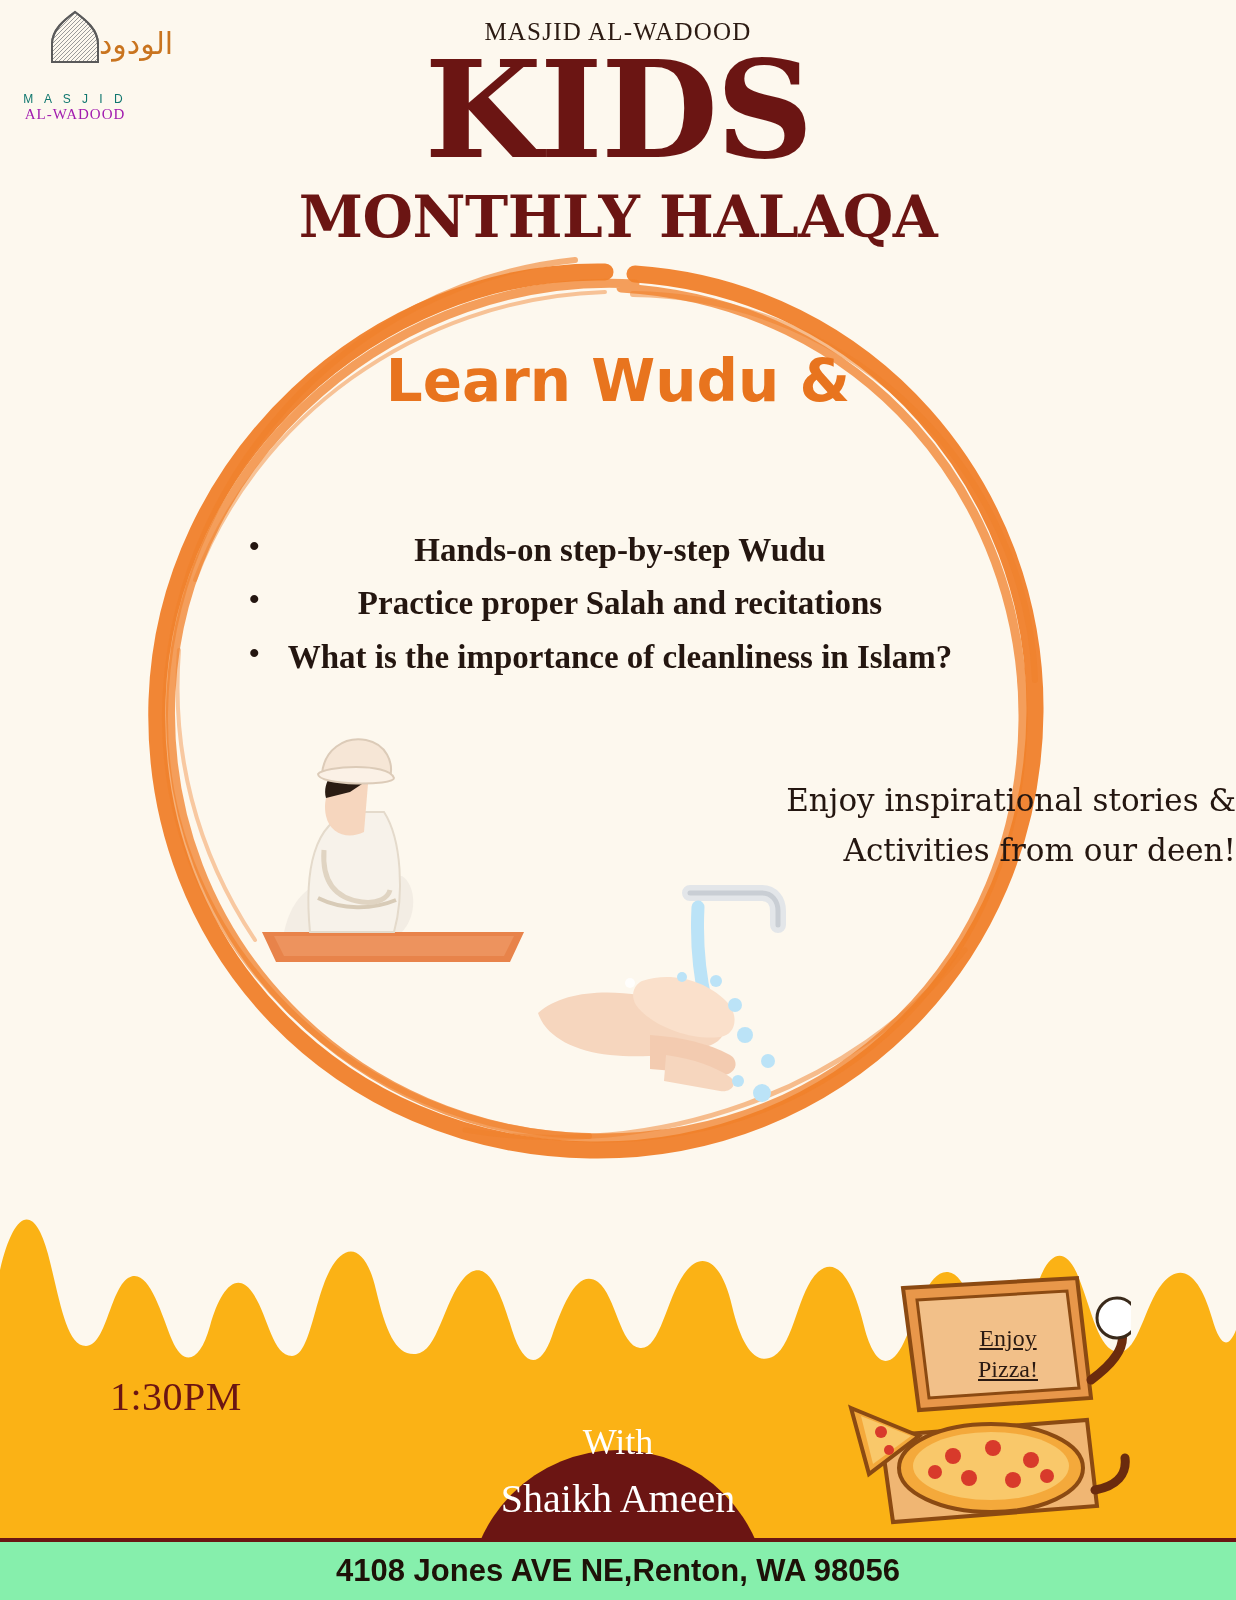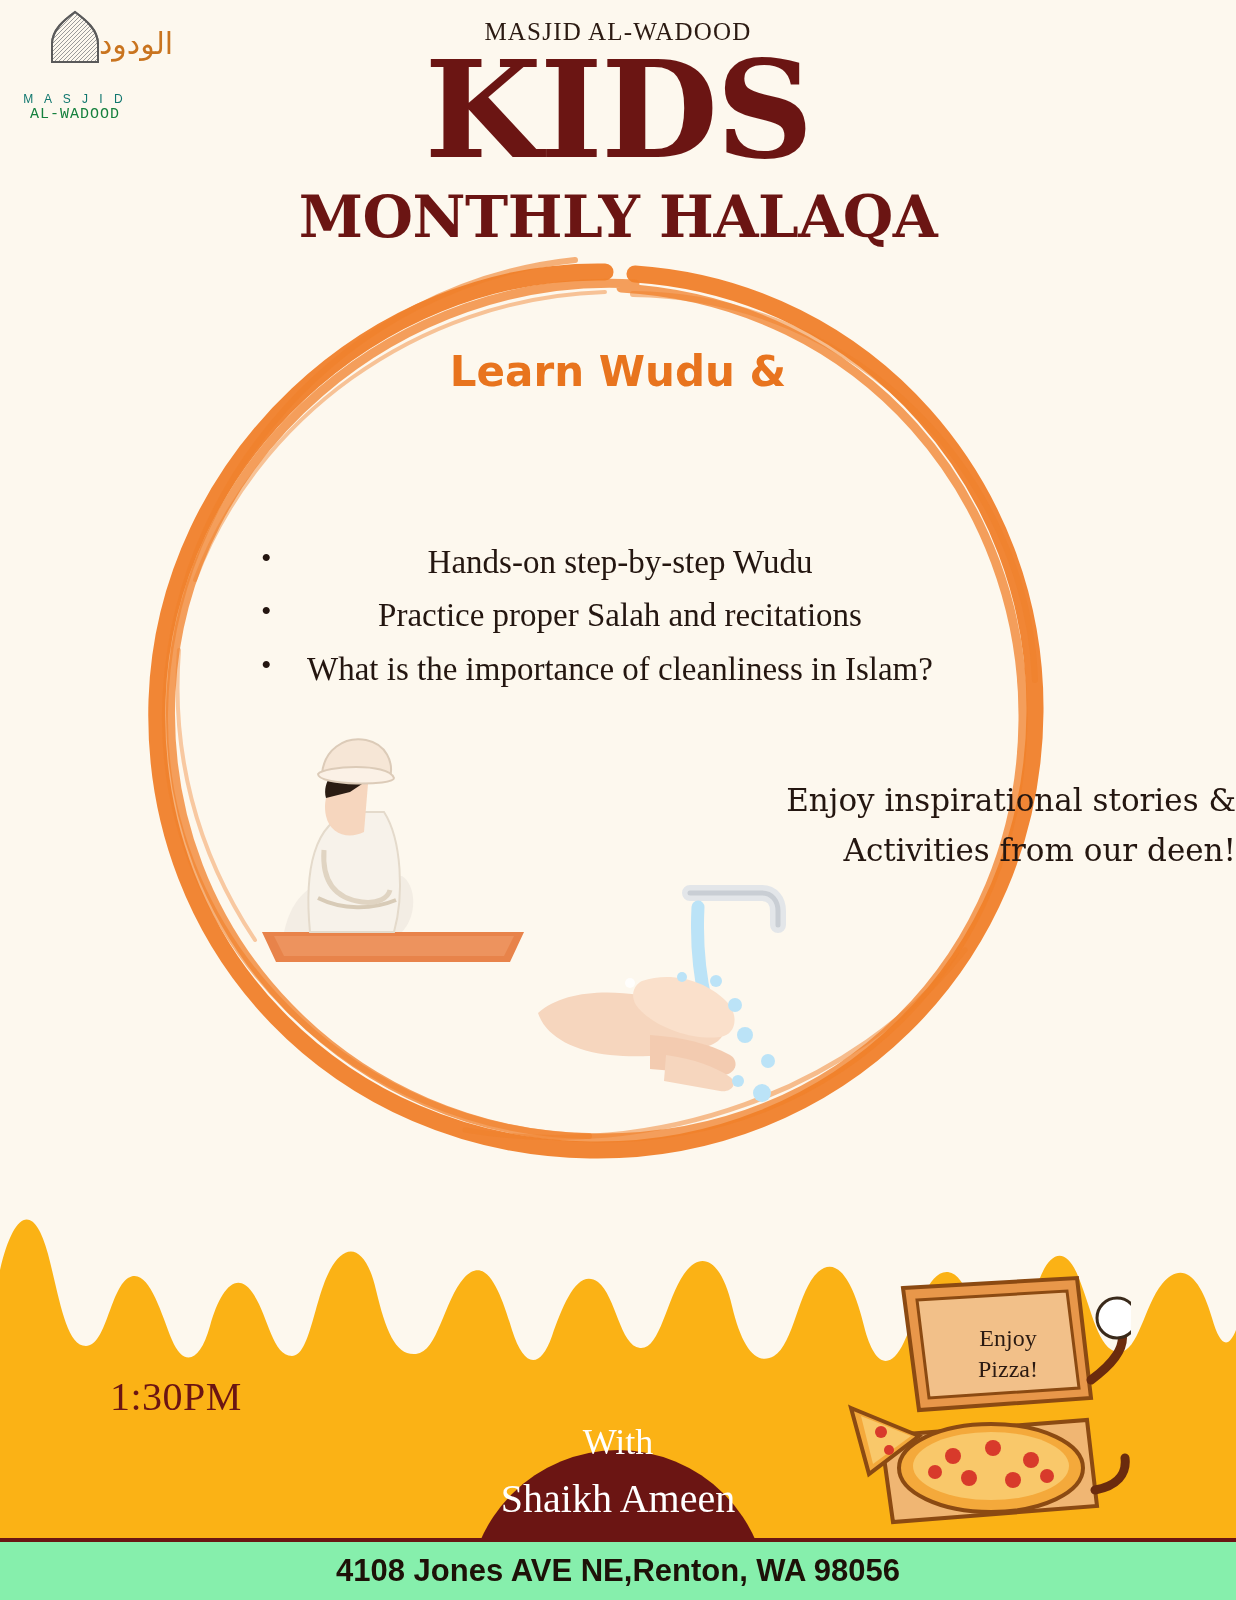--- a/index.html
+++ b/index.html
@@ -45,24 +45,24 @@
     letter-spacing: -1px;
   }
   .logo-sub1 {
     margin-top: 22px;
     font-family: Liberation Sans, sans-serif;
     font-size: 12px;
     letter-spacing: 4px;
     color: #0f766e;
   }
   .logo-sub2 {
-    font-family: Liberation Mono, monospace;
+    font-family: Liberation Serif, serif;
     font-size: 15px;
     letter-spacing: 1px;
-    color: #15803d;
+    color: #a21caf;
   }
 
   
   .masjid-name {
     position: absolute;
     top: 18px;
     width: 100%;
     text-align: center;
     font-size: 25px;
     letter-spacing: 1.2px;
@@ -108,21 +108,21 @@
   
   .workshop-title {
     position: absolute;
     top: 348px;
     left: 0;
     width: 100%;
     text-align: center;
     color: #E8741E;
     font-family: "DejaVu Sans", sans-serif;
     font-weight: bold;
-    font-size: 42px;
+    font-size: 58px;
     line-height: 1.15;
   }
   .bullets {
     position: absolute;
     top: 520px;
     left: 215px;
     width: 810px;
     color: #241610;
     font-size: 33px;
     line-height: 1.62;
@@ -133,21 +133,21 @@
     list-style: none;
     position: relative;
   }
   .bullets li::before {
     content: "\2022";
     position: absolute;
     left: 30px;
     top: -2px;
     font-size: 30px;
   }
-  .bullets ul { margin: 16px; padding: 0; }
+  .bullets ul { margin: 4px; padding: 0; font-weight: bold; }
 
   .enjoy-line {
     position: absolute;
     top: 775px;
     left: 0;
     width: 100%;
     text-align: right;
     font-size: 31px;
     line-height: 1.62;
     color: #241610;
@@ -229,20 +229,21 @@
   .pizza-text {
     position: absolute;
     right: 168px;
     bottom: 215px;
     width: 120px;
     text-align: center;
     font-size: 24px;
     line-height: 1.3;
     color: #2b1a12;
     font-family: "Liberation Serif", serif;
+    text-decoration: underline;
   }
 </style>
 </head>
 <body>
 
 <div class="poster">
 
   <div class="logo">
     <div class="logo-mark">
       <svg width="62" height="62" viewBox="0 0 62 62">

